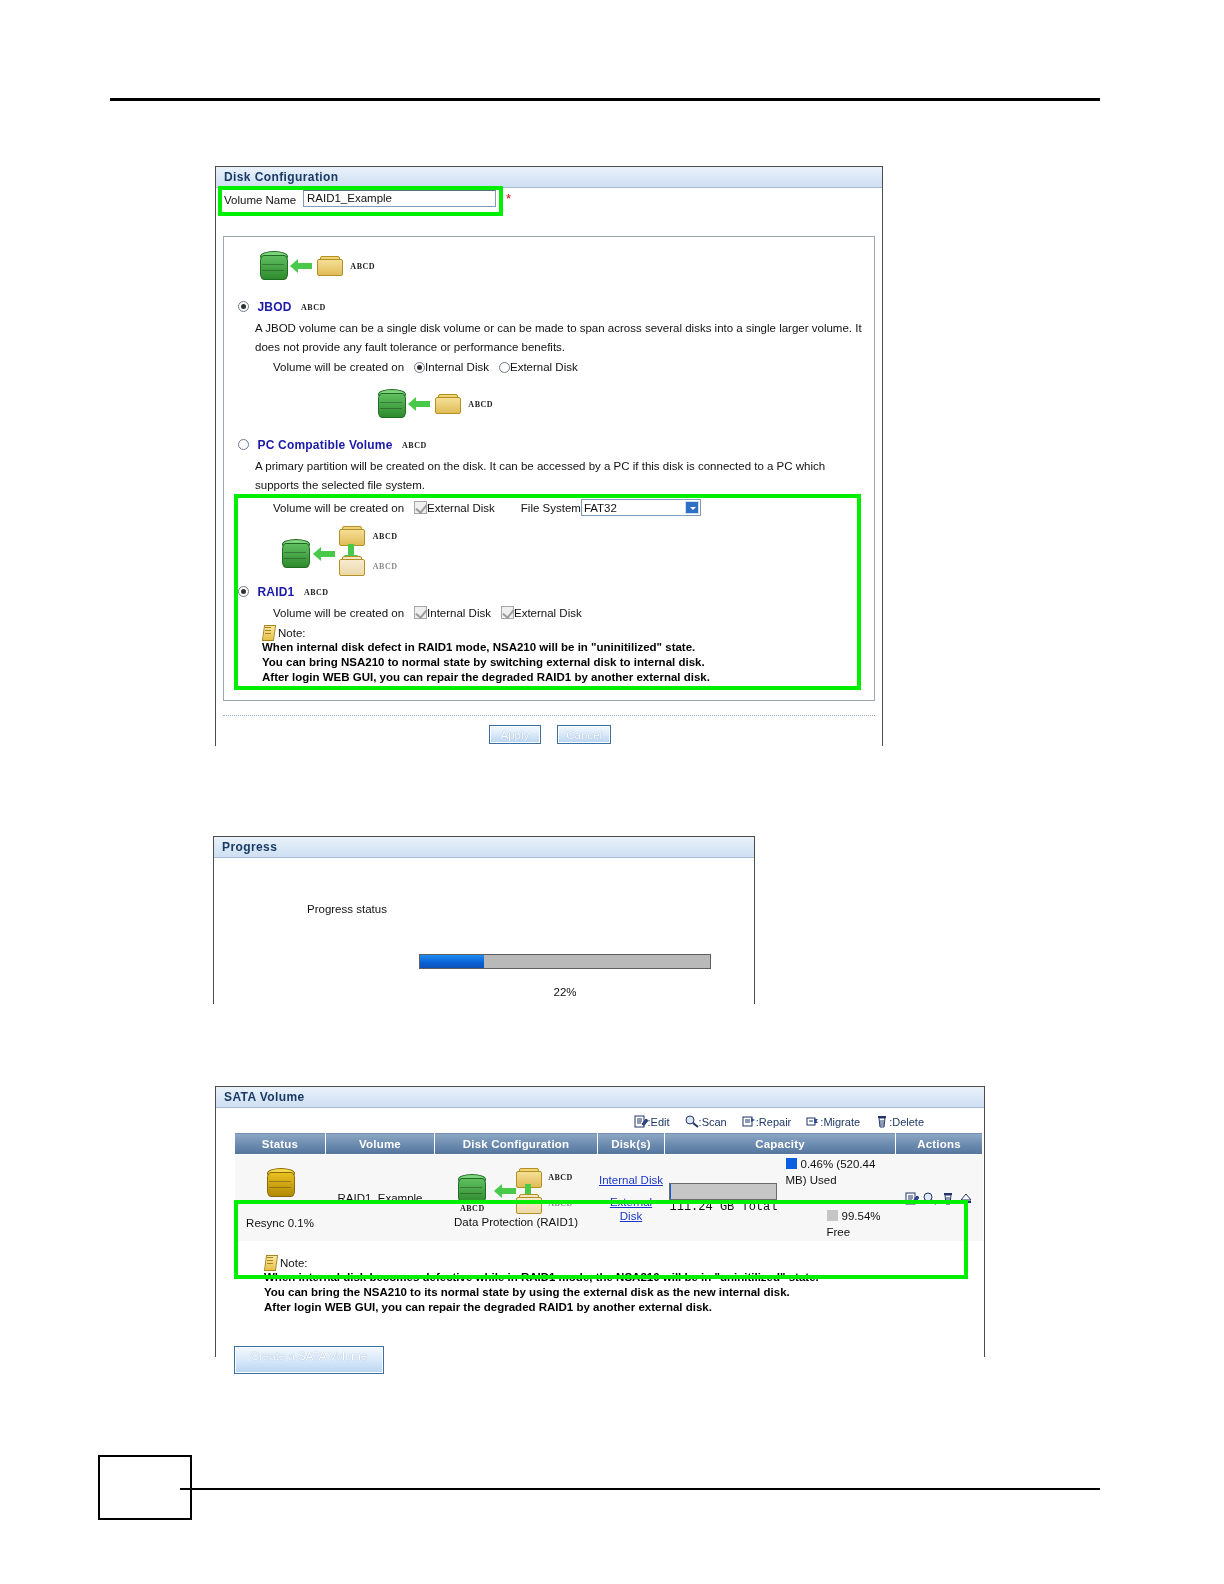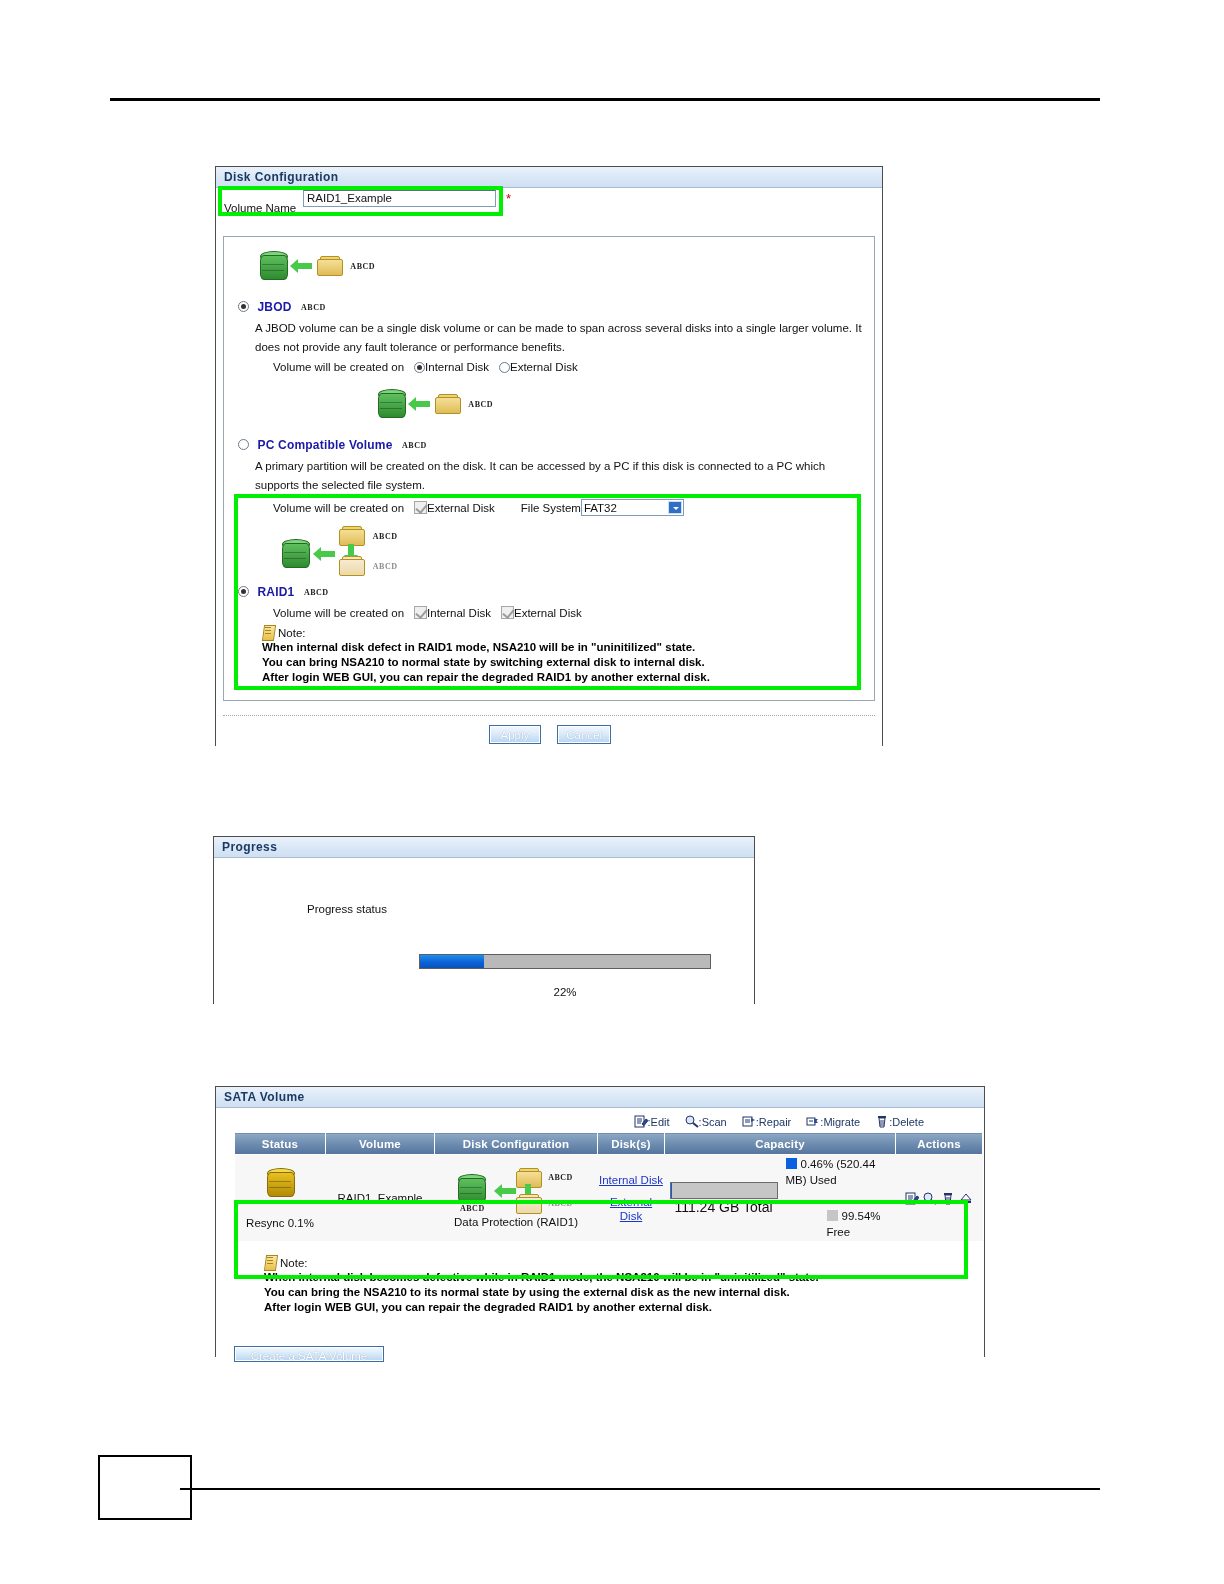--- a/index.html
+++ b/index.html
@@ -21,21 +21,21 @@
     height:20px;line-height:20px;padding-left:8px;
     background:linear-gradient(to bottom,#eaf2fb 0%,#d9e7f6 55%,#cfe0f2 100%);
     border-bottom:1px solid #a8bdd4;
     color:#1b3a63;font-weight:bold;font-size:12px;letter-spacing:.4px;
   }
   .panel-body{background:#ffffff;}
 
   
   #disk-config{left:215px;top:166px;width:668px;height:580px;}
   .vol-name-row{position:relative;height:26px;}
-  .vol-name-label{position:absolute;left:8px;top:14px;font-size:11.5px;color:#111;}
+  .vol-name-label{position:absolute;left:8px;top:6px;font-size:11.5px;color:#111;}
   .vol-name-input{
     position:absolute;left:87px;top:2px;width:193px;height:17px;
     border:1px solid #7f9db9;border-top-color:#5a6f84;background:#fff;
     font-size:11.5px;color:#111;padding:0 3px;line-height:17px;box-sizing:border-box;
     font-family:"Liberation Sans", sans-serif;
   }
   .req-star{position:absolute;left:290px;top:3px;color:#cc0000;font-size:13px;}
 
   .options-box{position:absolute;left:7px;top:48px;width:652px;height:465px;border:1px solid #9aa7b4;box-sizing:border-box;background:#fff;}
 
@@ -54,21 +54,21 @@
   .opt-row .sp{display:inline-block;width:10px;}
   .chk{
     display:inline-block;width:13px;height:13px;border:1px solid #a7a7a7;
     background:#efefef;box-sizing:border-box;position:relative;
   }
   .chk.on::after{
     content:"";position:absolute;left:3px;top:0px;width:5px;height:9px;
     border:solid #9b9b9b;border-width:0 2px 2px 0;transform:rotate(40deg);
   }
   .fs-select{
-    display:inline-block;width:103px;height:17px;border:1px solid #7f9db9;background:#fff;
+    display:inline-block;width:120px;height:17px;border:1px solid #7f9db9;background:#fff;
     font-size:11.5px;line-height:17px;padding:0 2px;position:relative;box-sizing:border-box;color:#111;
   }
   .fs-arrow{position:absolute;right:1px;top:1px;width:14px;height:13px;background:#2f6fc4;
     border:1px solid #cfdff2;box-sizing:border-box;}
   .fs-arrow::after{content:"";position:absolute;left:4px;top:5px;border-left:3px solid transparent;border-right:3px solid transparent;border-top:3px solid #fff;}
 
   
   .note{margin:6px 0 0 24px;}
   .note-head{font-size:11.5px;color:#111;display:flex;align-items:center;gap:3px;}
   .note-line{font-size:11.5px;color:#000;font-weight:bold;line-height:15px;}
@@ -99,30 +99,30 @@
   .tbl th{
     background:linear-gradient(to bottom,#8fa9c6 0%,#6d8cb0 50%,#55749c 100%);
     color:#ffffff;font-size:11.5px;font-weight:bold;height:19px;border:1px solid #ffffff;
     letter-spacing:.2px;
   }
   .tbl td{background:#f7f7f7;font-size:11.5px;color:#111;vertical-align:middle;height:76px;text-align:center;}
   .green-row-wrap{position:absolute;left:18px;top:92px;width:734px;height:79px;border:4px solid #00ee00;box-sizing:border-box;pointer-events:none;}
   .dlink{color:#1a36c8;text-decoration:underline;font-size:11.5px;display:block;line-height:14px;cursor:pointer;}
   .cap-wrap{display:flex;align-items:center;justify-content:center;gap:8px;}
   .cap-bar{width:108px;height:17px;background:#c6c6c6;border:1px solid #6b6b6b;box-sizing:border-box;}
-  .cap-total{font-size:14px;}
+  .cap-total{font-size:12px;font-family:Liberation Mono, monospace;}
   .sw{display:inline-block;width:11px;height:11px;vertical-align:-1px;margin-right:4px;}
   .sw.blue{background:#0a5fe0;}
   .sw.gray{background:#c6c6c6;}
   .cap-legend{font-size:11.5px;text-align:left;line-height:16px;width:105px;}
   .actions{display:flex;gap:4px;justify-content:center;align-items:center;}
 
   .sata-note{margin:14px 0 0 48px;}
   .create-btn{
-    position:absolute;left:18px;top:238px;min-width:150px;height:16px;line-height:19px;
+    position:absolute;left:18px;top:238px;min-width:150px;height:28px;line-height:19px;
     background:linear-gradient(to bottom,#f3f8fd 0%,#dcebfa 45%,#b9d5f0 100%);
     border:1px solid #3b6ea5;color:#ffffff;font-size:11.5px;text-align:center;
     text-shadow:0 0 1px #6c93bd;box-shadow:inset 0 0 0 1px #ffffff;padding:0 8px;box-sizing:border-box;cursor:pointer;
   }
 
   
   .hl{position:absolute;border:4px solid #00ee00;box-sizing:border-box;pointer-events:none;}
   #hl-volname{left:218px;top:186px;width:285px;height:30px;}
   #hl-raid1{left:234px;top:494px;width:627px;height:196px;}
 

